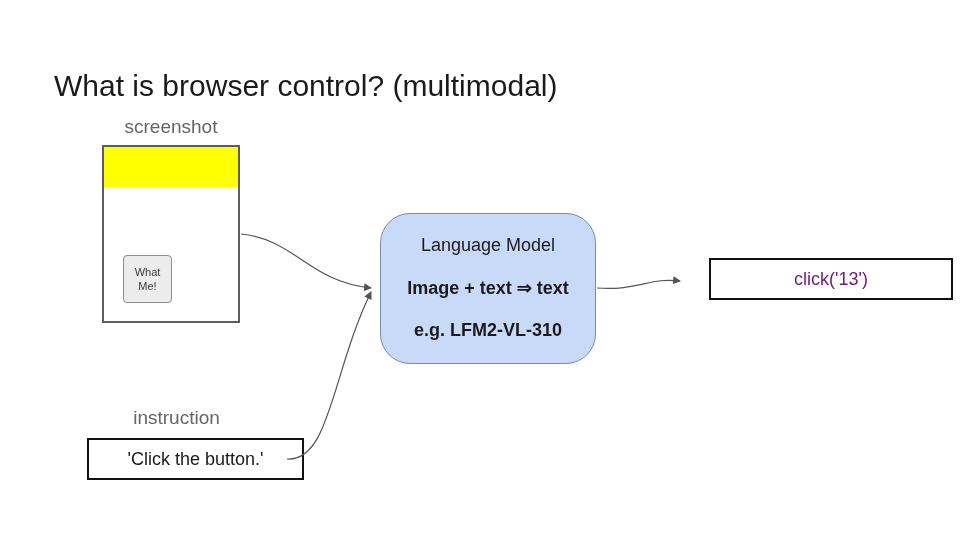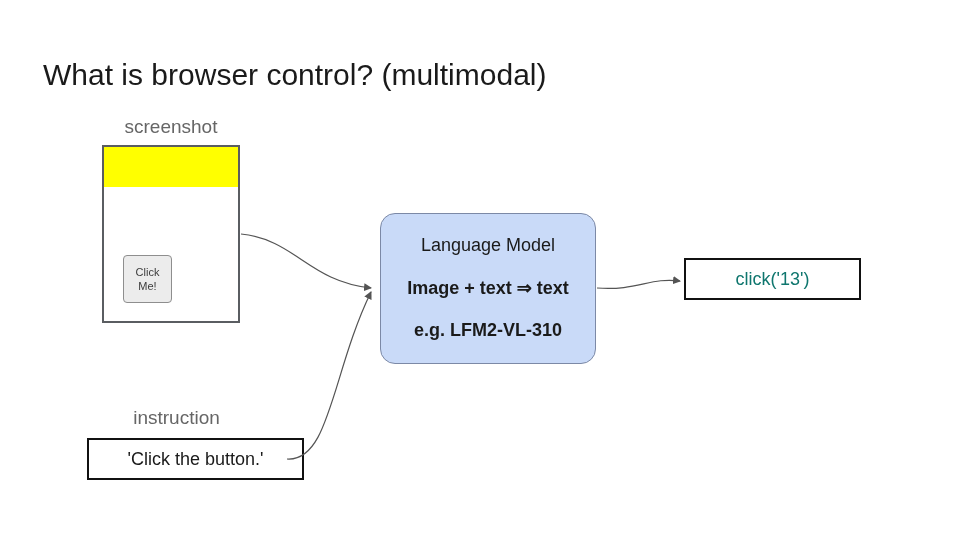--- a/index.html
+++ b/index.html
@@ -10,21 +10,21 @@
     width: 960px;
     height: 540px;
     background: #ffffff;
     overflow: hidden;
   }
 
   .title {
     position: absolute;
     left: 42px;
     top: 57px;
-    margin: 1px;
+    margin: 12px;
     font-size: 30px;
     font-weight: 400;
     color: #1a1a1a;
     letter-spacing: 0px;
     white-space: nowrap;
   }
 
   .panel-label {
     position: absolute;
     font-size: 19px;
@@ -90,45 +90,45 @@
 
   .model-box {
     position: absolute;
     left: 380px;
     top: 213px;
     width: 216px;
     height: 151px;
     box-sizing: border-box;
     background: #c9daf8;
     border: 1px solid #7c89a6;
-    border-radius: 15px;
+    border-radius: 30px;
     display: flex;
     flex-direction: column;
     justify-content: space-evenly;
     align-items: center;
     text-align: center;
     color: #1a1a1a;
   }
   .model-line { font-size: 18px; line-height: 1.2; }
   .model-line.bold { font-weight: 700; }
 
   .output-box {
     position: absolute;
-    left: 684px;
+    left: 709px;
     top: 258px;
-    width: 177px;
+    width: 244px;
     height: 42px;
     box-sizing: border-box;
     border: 2px solid #111111;
     background: #ffffff;
     display: flex;
     align-items: center;
     justify-content: center;
     font-size: 18px;
-    color: #0f766e;
+    color: #701a75;
   }
 
   .arrows {
     position: absolute;
     left: 0;
     top: 0;
     width: 960px;
     height: 540px;
     pointer-events: none;
   }
@@ -142,21 +142,21 @@
 <body>
 
 <div class="slide">
 
   <h1 class="title">What is browser control? (multimodal)</h1>
 
   <div class="panel-label screenshot-label">screenshot</div>
 
   <div class="shot-box">
     <div class="shot-yellow"></div>
-    <button class="shot-btn">Click Me!</button>
+    <button class="shot-btn">What Me!</button>
   </div>
 
   <div class="panel-label instruction-label">instruction</div>
 
   <div class="instruction-box">
     <span>'Click the button.'</span>
   </div>
 
   <div class="model-box">
     <div class="model-line">Language Model</div>

